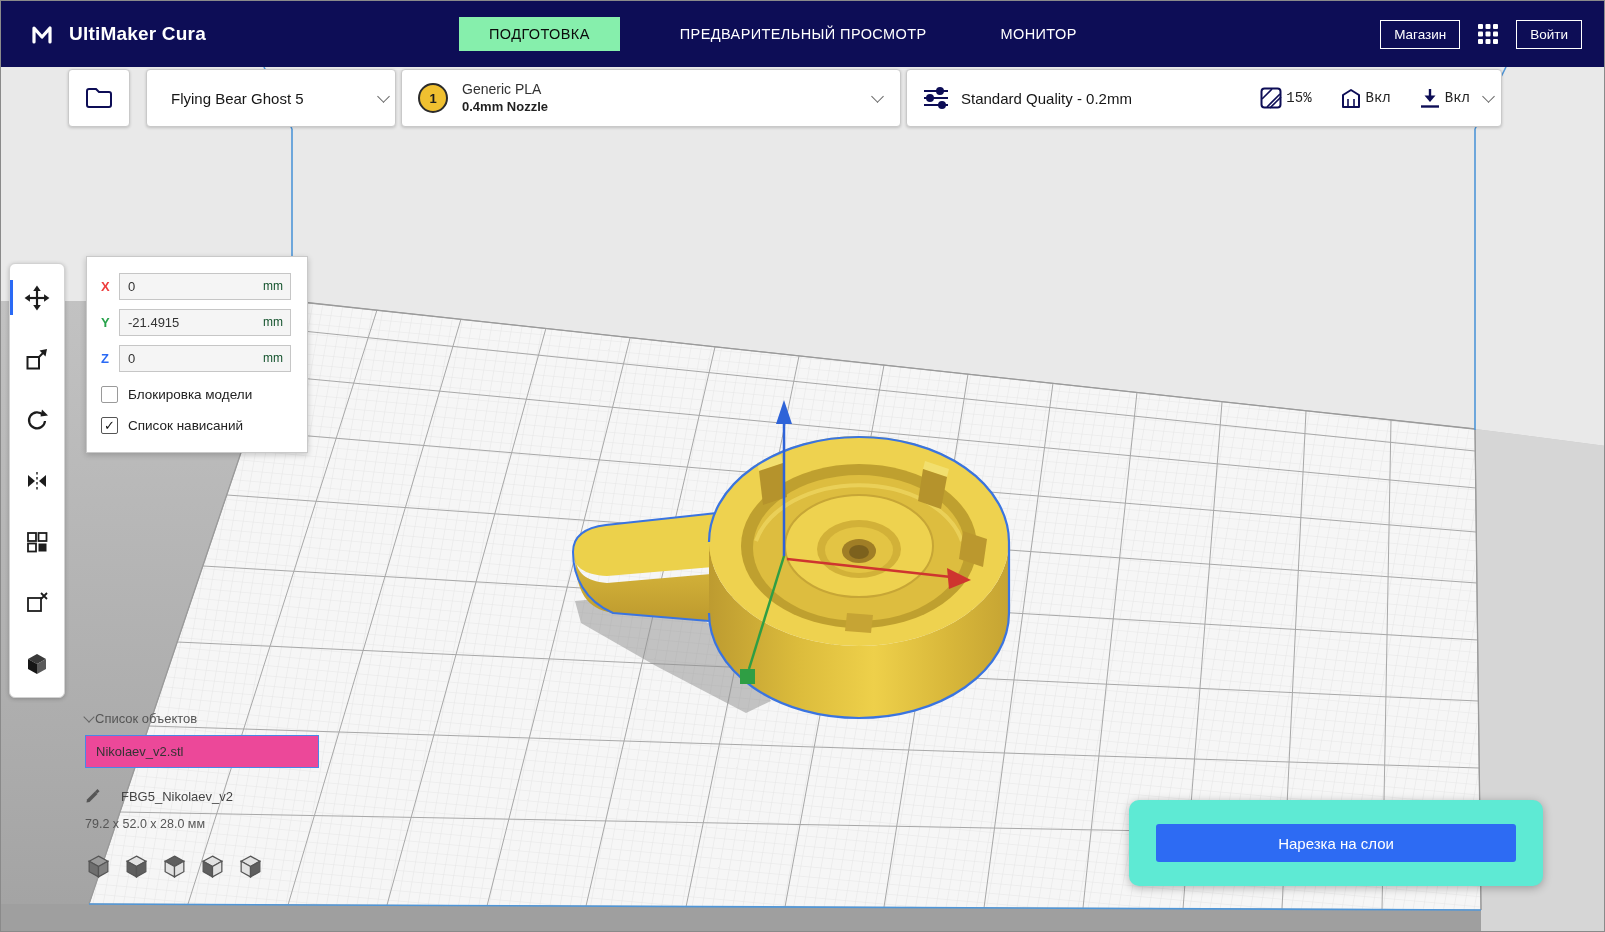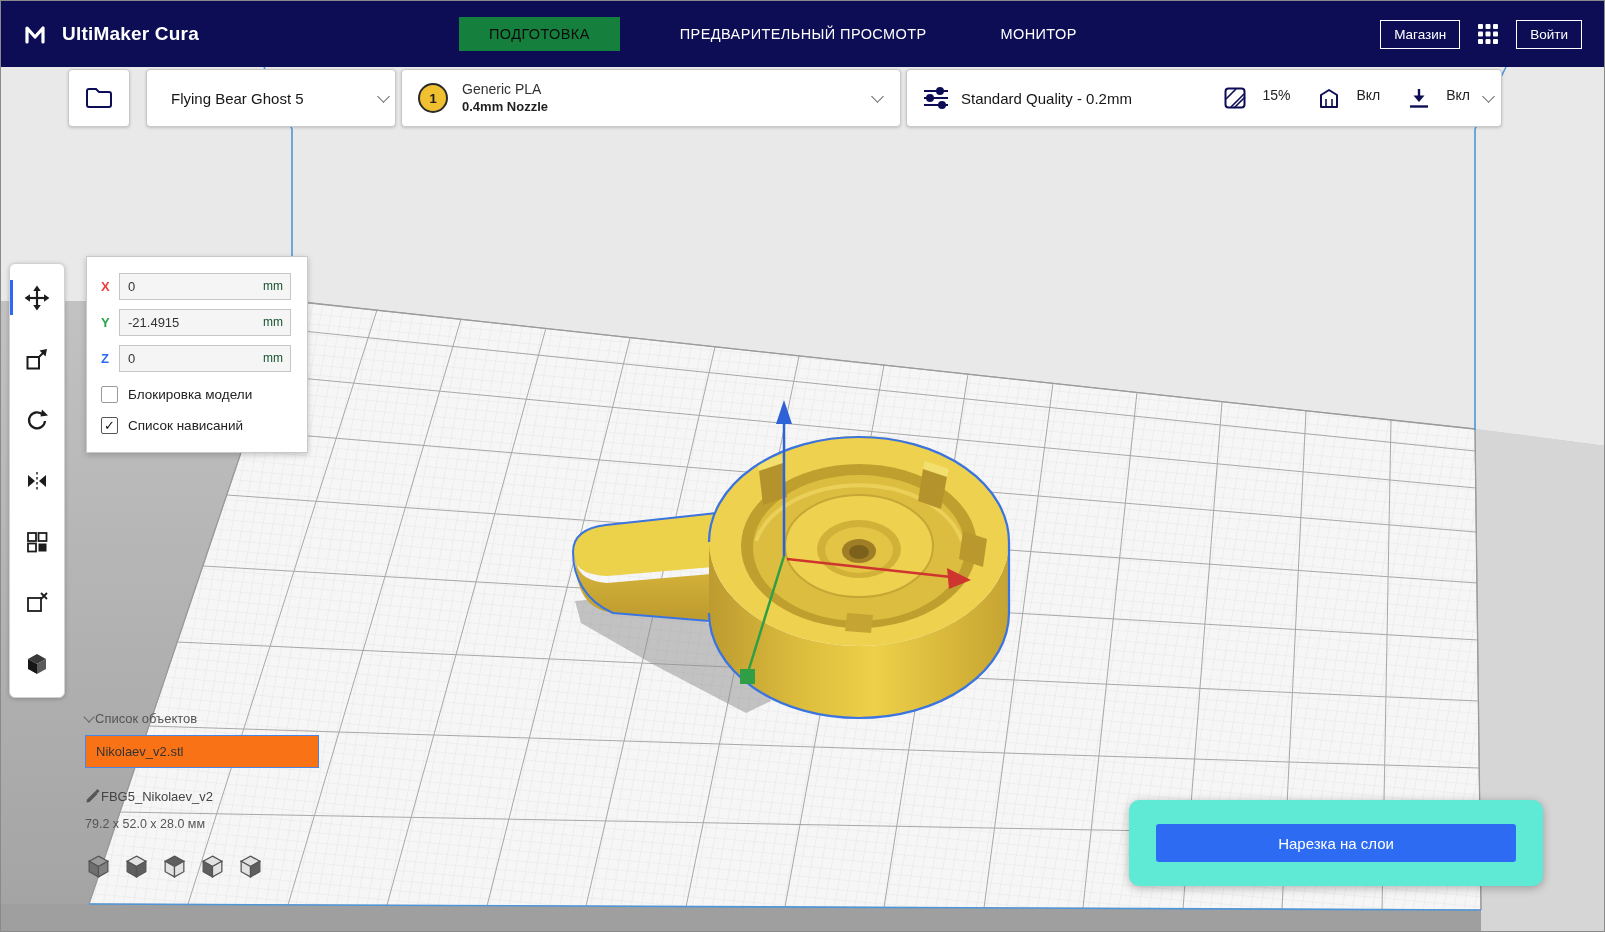--- a/index.html
+++ b/index.html
@@ -1,42 +1,42 @@
 <!DOCTYPE html>
 <html><head>
 <meta charset="utf-8">
 <style>
   * { margin:0; padding:0; box-sizing:border-box; }
   html,body { width:1605px; height:932px; }
   body { font-family:"Liberation Sans", sans-serif; }
   .app { position:relative; width:1605px; height:932px; overflow:hidden; background:#c9c9c9; border:1px solid #8a8a8a; }
 
   
-  .header { position:absolute; left:0; top:0; width:100%; height:66px; background:#0d0d56; z-index:40; display:flex; align-items:center; padding:0 19px; }
+  .header { position:absolute; left:0; top:0; width:100%; height:66px; background:#0d0d56; z-index:40; display:flex; align-items:center; padding:0 26px; }
   .logo { display:flex; align-items:center; gap:12px; color:#fff; font-size:19px; font-weight:700; letter-spacing:.2px; }
   .tabs { position:absolute; left:458px; top:0; height:66px; display:flex; align-items:center; gap:46px; }
   .tab { color:#fff; font-size:14.5px; letter-spacing:.4px; cursor:pointer; padding:9px 14px; white-space:nowrap; }
-  .tab.active { background:#15803d; color:#0b0b0b; padding:9px 30px; font-weight:500; }
+  .tab.active { background:#86efac; color:#0b0b0b; padding:9px 30px; font-weight:500; }
   .header-right { position:absolute; right:22px; top:0; height:66px; display:flex; align-items:center; gap:16px; }
   .hbtn { border:1px solid #ffffff; color:#fff; font-size:13.5px; padding:6px 13px; background:transparent; cursor:pointer; font-family:inherit; }
 
   
   .card { position:absolute; top:68px; height:58px; background:#fff; border:1px solid #c9c9c9; border-radius:4px; display:flex; align-items:center; box-shadow:0 1px 3px rgba(0,0,0,.18); z-index:30; }
   .card-open { left:67px; width:62px; justify-content:center; cursor:pointer; }
   .card-printer { left:145px; width:250px; padding:0 7px 0 24px; cursor:pointer; }
   .card-material { left:400px; width:500px; padding:0 18px 0 16px; cursor:pointer; }
   .card-settings { left:905px; width:596px; padding:0 8px 0 16px; cursor:pointer; }
   .printer-name { font-size:15px; color:#161616; }
   .chev { width:9px; height:9px; border-right:1.8px solid #666; border-bottom:1.8px solid #666; transform:rotate(45deg); margin-left:auto; margin-top:-4px; flex:0 0 auto; }
   .extruder-badge { width:30px; height:30px; border-radius:50%; background:#f0c030; border:2px solid #2b2b2b; color:#1c1c1c; font-size:13px; font-weight:700; display:flex; align-items:center; justify-content:center; }
   .mat-text { margin-left:14px; line-height:1.25; }
   .mat-name { font-size:14px; color:#333; }
   .nozzle { font-size:13px; font-weight:700; color:#222;text-align:center; }
   .profile { font-size:15px; color:#161616; margin-left:12px; flex:1; }
-  .cfg-group { display:flex; align-items:flex-start; gap:16px; margin-right:28px; }
+  .cfg-group { display:flex; align-items:center; gap:4px; margin-right:28px;font-family:Liberation Mono, monospace; }
   .cfg-val { font-size:14px; color:#222; }
 
   
   .tools { position:absolute; left:8px; top:262px; width:56px; background:#fff; border:1px solid #d2d2d2; border-radius:6px; box-shadow:0 1px 4px rgba(0,0,0,.22); z-index:25; padding:3px 0; }
   .tool { height:61px; display:flex; align-items:center; justify-content:center; position:relative; cursor:pointer; }
   .tool.active::before { content:''; position:absolute; left:0; top:13px; bottom:13px; width:3px; background:#2a6af5; }
 
   
   .move-panel { position:absolute; left:85px; top:255px; width:222px; background:#fff; border:1px solid #c9c9c9; box-shadow:0 2px 6px rgba(0,0,0,.2); z-index:28; padding:16px 16px 18px 14px; }
   .axis-row { display:flex; align-items:center; margin-bottom:9px; }
@@ -49,22 +49,22 @@
   .cb { width:17px; height:17px; background:#fff; border:1.5px solid #9a9a9a; border-radius:2px; display:flex; align-items:center; justify-content:center; cursor:pointer; }
   .cb.checked { border-color:#555; }
   .cb .tick { font-size:13px; color:#111; line-height:1; }
   .cb-label { margin-left:10px; font-size:13.5px; color:#222; }
 
   
   .objlist { position:absolute; left:84px; top:710px; z-index:20; }
   .objlist-head { display:flex; align-items:center; gap:2px; cursor:pointer; }
   .objlist-title { font-size:13px; color:#555; }
   .chev-sm { width:8px; height:8px; border-right:1.8px solid #666; border-bottom:1.8px solid #666; transform:rotate(45deg); margin-top:-3px; }
-  .obj-item { margin-top:9px; width:234px; height:33px; background:#f97316; border:1.5px solid #4a86e8; display:flex; align-items:center; padding-left:10px; font-size:13px; color:#333; cursor:pointer; }
-  .job-row { display:flex; align-items:center; gap:0; margin-top:20px; cursor:pointer; }
+  .obj-item { margin-top:9px; width:234px; height:33px; background:#ec4899; border:1.5px solid #4a86e8; display:flex; align-items:center; padding-left:10px; font-size:13px; color:#333; cursor:pointer; }
+  .job-row { display:flex; align-items:center; gap:20px; margin-top:20px; cursor:pointer; }
   .job-name { font-size:13px; color:#444; }
   .dims { margin-top:13px; font-size:12.5px; color:#555; }
   .views { display:flex; gap:11px; margin-top:22px; }
   .views svg { cursor:pointer; }
 
   
   .slice-card { position:absolute; left:1128px; top:799px; width:414px; height:86px; background:#5eead4; border-radius:10px; box-shadow:0 2px 10px rgba(0,0,0,.28); z-index:20; display:flex; align-items:center; justify-content:center; }
   .slice-btn { width:360px; height:38px; background:#2d6bf3; border:none; border-radius:3px; color:#fff; font-size:15px; cursor:pointer; font-family:inherit; }
 
   .viewport { position:absolute; left:0; top:0; z-index:1; }

